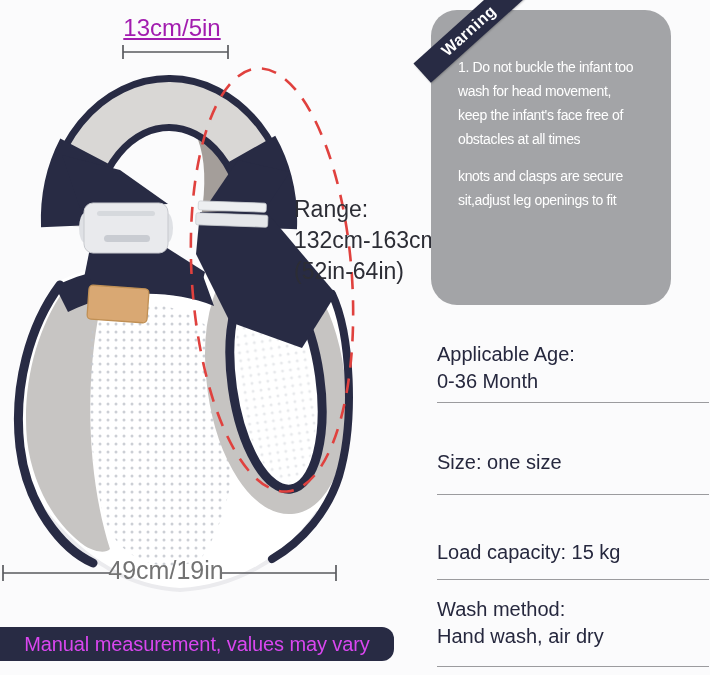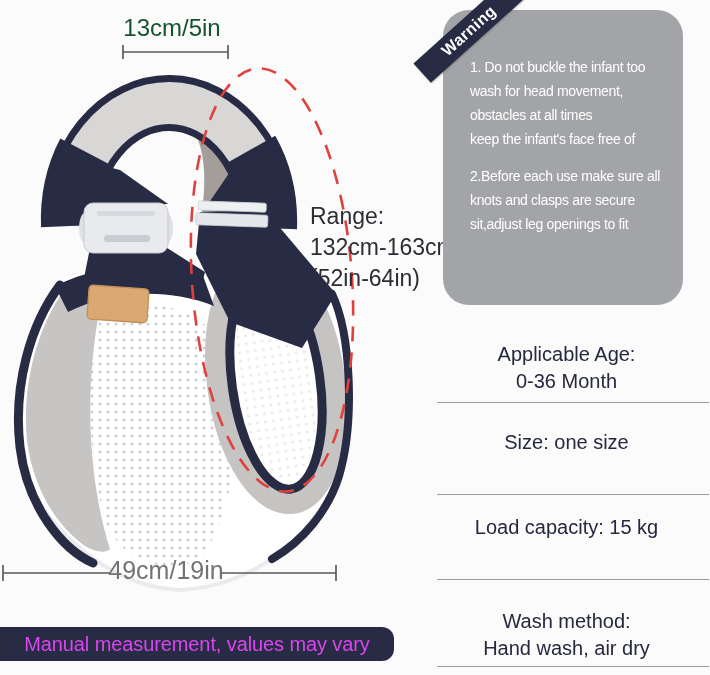--- a/index.html
+++ b/index.html
@@ -7,39 +7,39 @@
     width:710px;height:675px;position:relative;overflow:hidden;
     background:#fbfbfc;
     font-family:"Liberation Sans",sans-serif;
   }
   .stage{position:absolute;inset:0}
   .abs{position:absolute}
 
   
   .m-top{
     left:112px;top:14px;width:120px;text-align:center;
-    font-size:24px;color:#14532d;
+    font-size:24px;color:#a21caf;text-decoration:underline;
   }
   .m-range{
-    left:310px;top:194px;font-size:23px;line-height:31px;color:#2c2d35;margin-top:7px;
+    left:294px;top:194px;font-size:23px;line-height:31px;color:#2c2d35;
   }
   .m-bottom{
     left:100px;top:556px;width:132px;text-align:center;
     font-size:25px;color:#737373;
   }
   .disclaimer{
     left:0;top:627px;width:394px;height:34px;
     background:#282b44;border-radius:0 12px 12px 0;
     display:flex;align-items:center;justify-content:center;
     color:#d946ef;font-size:20px;letter-spacing:-0.1px;white-space:nowrap;
   }
 
   
   .warn-panel{
-    left:443px;top:10px;width:240px;height:295px;
+    left:431px;top:10px;width:240px;height:295px;
     background:#a3a4a7;border-radius:26px;
     box-sizing:border-box;padding:45px 20px 0 27px;
   }
   .warn-par{margin:0 0 13px 0}
   .warn-line{
     color:#ffffff;font-size:14px;line-height:24px;
     letter-spacing:-0.35px;white-space:nowrap;
   }
   .ribbon{
     left:406px;top:18px;width:126px;height:26px;
@@ -47,31 +47,31 @@
     transform:rotate(-42deg);
     display:flex;align-items:center;justify-content:center;
     color:#fff;font-size:16px;font-weight:bold;letter-spacing:0.5px;
     box-shadow:0 1px 2px rgba(0,0,0,0.25);
   }
 
   
   .specs{left:437px;top:330px;width:272px}
   .spec-row{
     box-sizing:border-box;width:100%;
-    display:flex;flex-direction:column;justify-content:flex-end;align-items:center;
+    display:flex;flex-direction:column;justify-content:flex-end;align-items:flex-start;
     border-bottom:1px solid #9b9b9e;
     padding-right:13px;
   }
   .spec-row .spec-line{
     font-size:20px;line-height:27px;color:#26283e;text-align:right;white-space:nowrap;
   }
   .spec-row.r1{height:73px;padding-bottom:7px}
-  .spec-row.r2{height:92px;padding-bottom:38px}
-  .spec-row.r3{height:85px;padding-bottom:38px}
-  .spec-row.r4{height:87px;padding-bottom:4px}
+  .spec-row.r2{height:92px;padding-bottom:18px}
+  .spec-row.r3{height:85px;padding-bottom:13px}
+  .spec-row.r4{height:87px;padding-bottom:16px}
 </style>
 </head>
 <body>
 
 <div class="stage">
 
   <svg width="430" height="675" viewBox="0 0 430 675" style="position:absolute;left:0;top:0">
     <defs>
       <pattern id="mesh" width="8" height="8" patternUnits="userSpaceOnUse">
         <circle cx="4" cy="4" r="1.5" fill="#c3c7ce"></circle>
@@ -156,25 +156,24 @@
   </div>
 
   <div class="abs m-bottom">49cm/19in</div>
 
   <div class="abs disclaimer">Manual measurement, values may vary</div>
 
   <div class="abs warn-panel">
     <div class="warn-par">
       <div class="warn-line">1. Do not buckle the infant too</div>
       <div class="warn-line">wash for head movement,</div>
+      <div class="warn-line">keep the infant's face free of</div>
       <div class="warn-line">obstacles at all times</div>
-      <div class="warn-line">keep the infant's face free of</div>
     </div>
     <div class="warn-par">
-      <div class="warn-line">2.Before each use make sure all</div>
       <div class="warn-line">knots and clasps are secure</div>
       <div class="warn-line">sit,adjust leg openings to fit</div>
     </div>
   </div>
 
   <div class="abs ribbon">Warning</div>
 
   <div class="abs specs">
     <div class="spec-row r1">
       <div class="spec-line">Applicable Age:</div>

